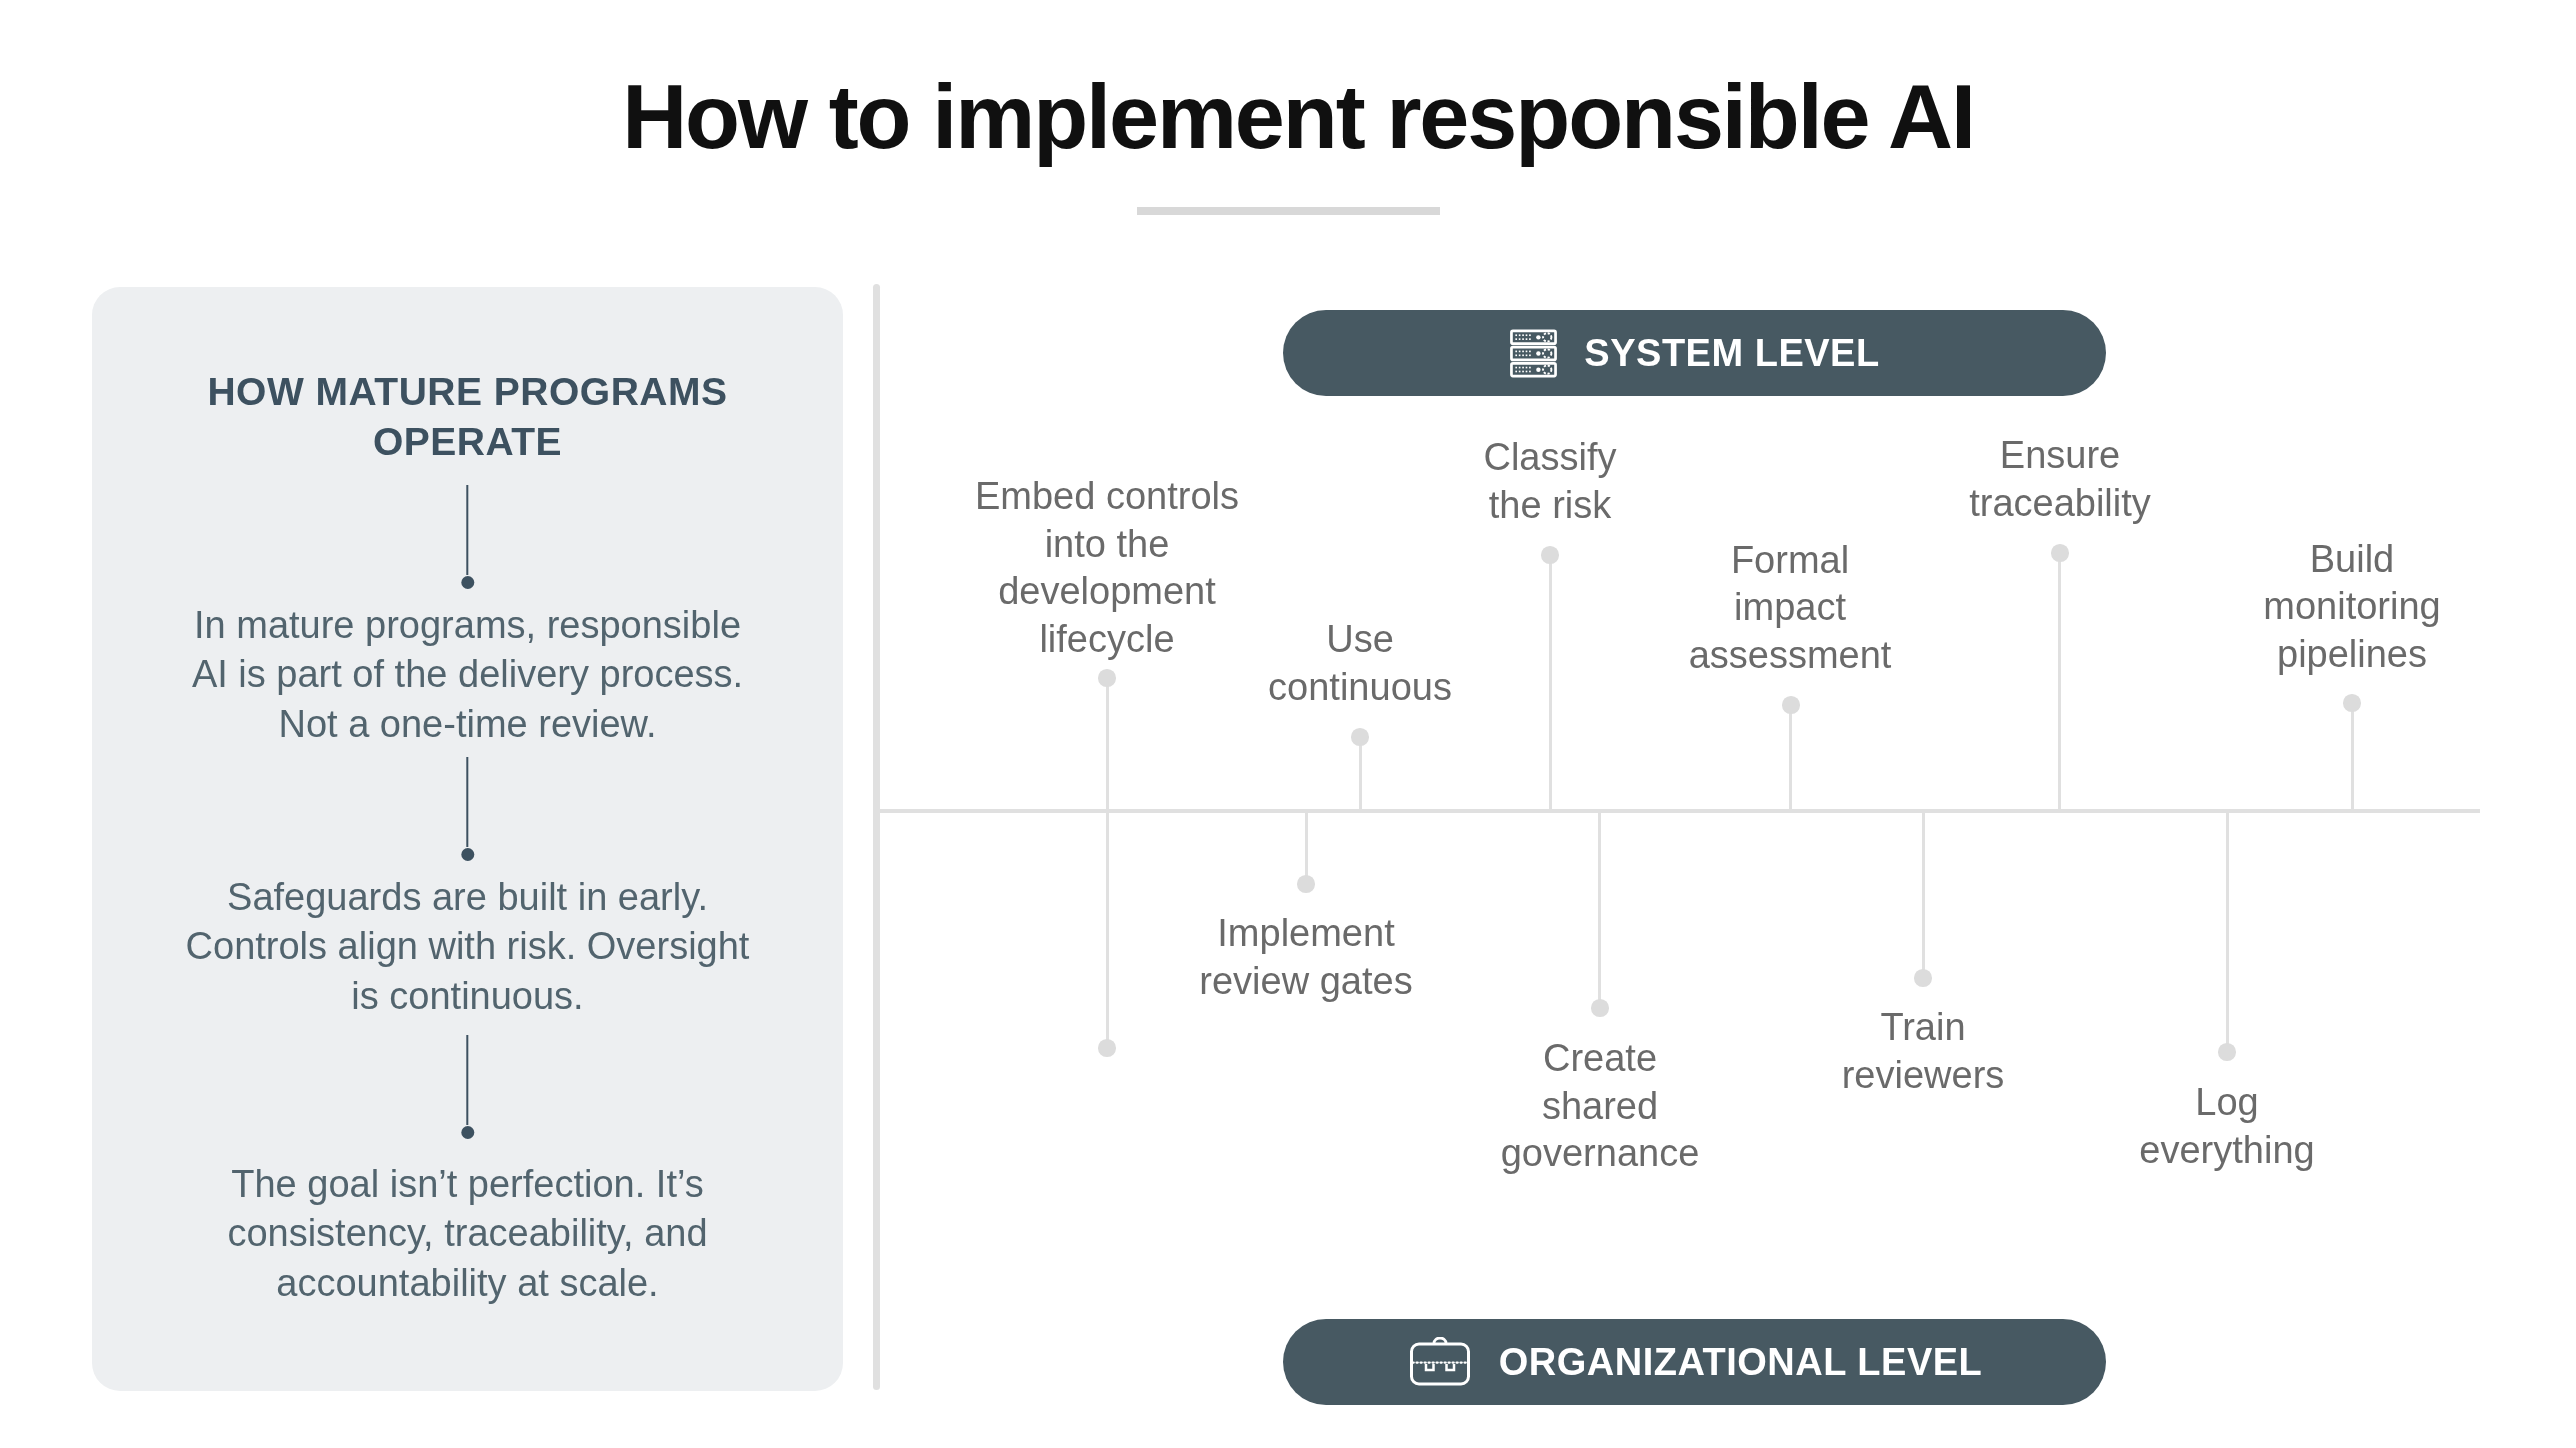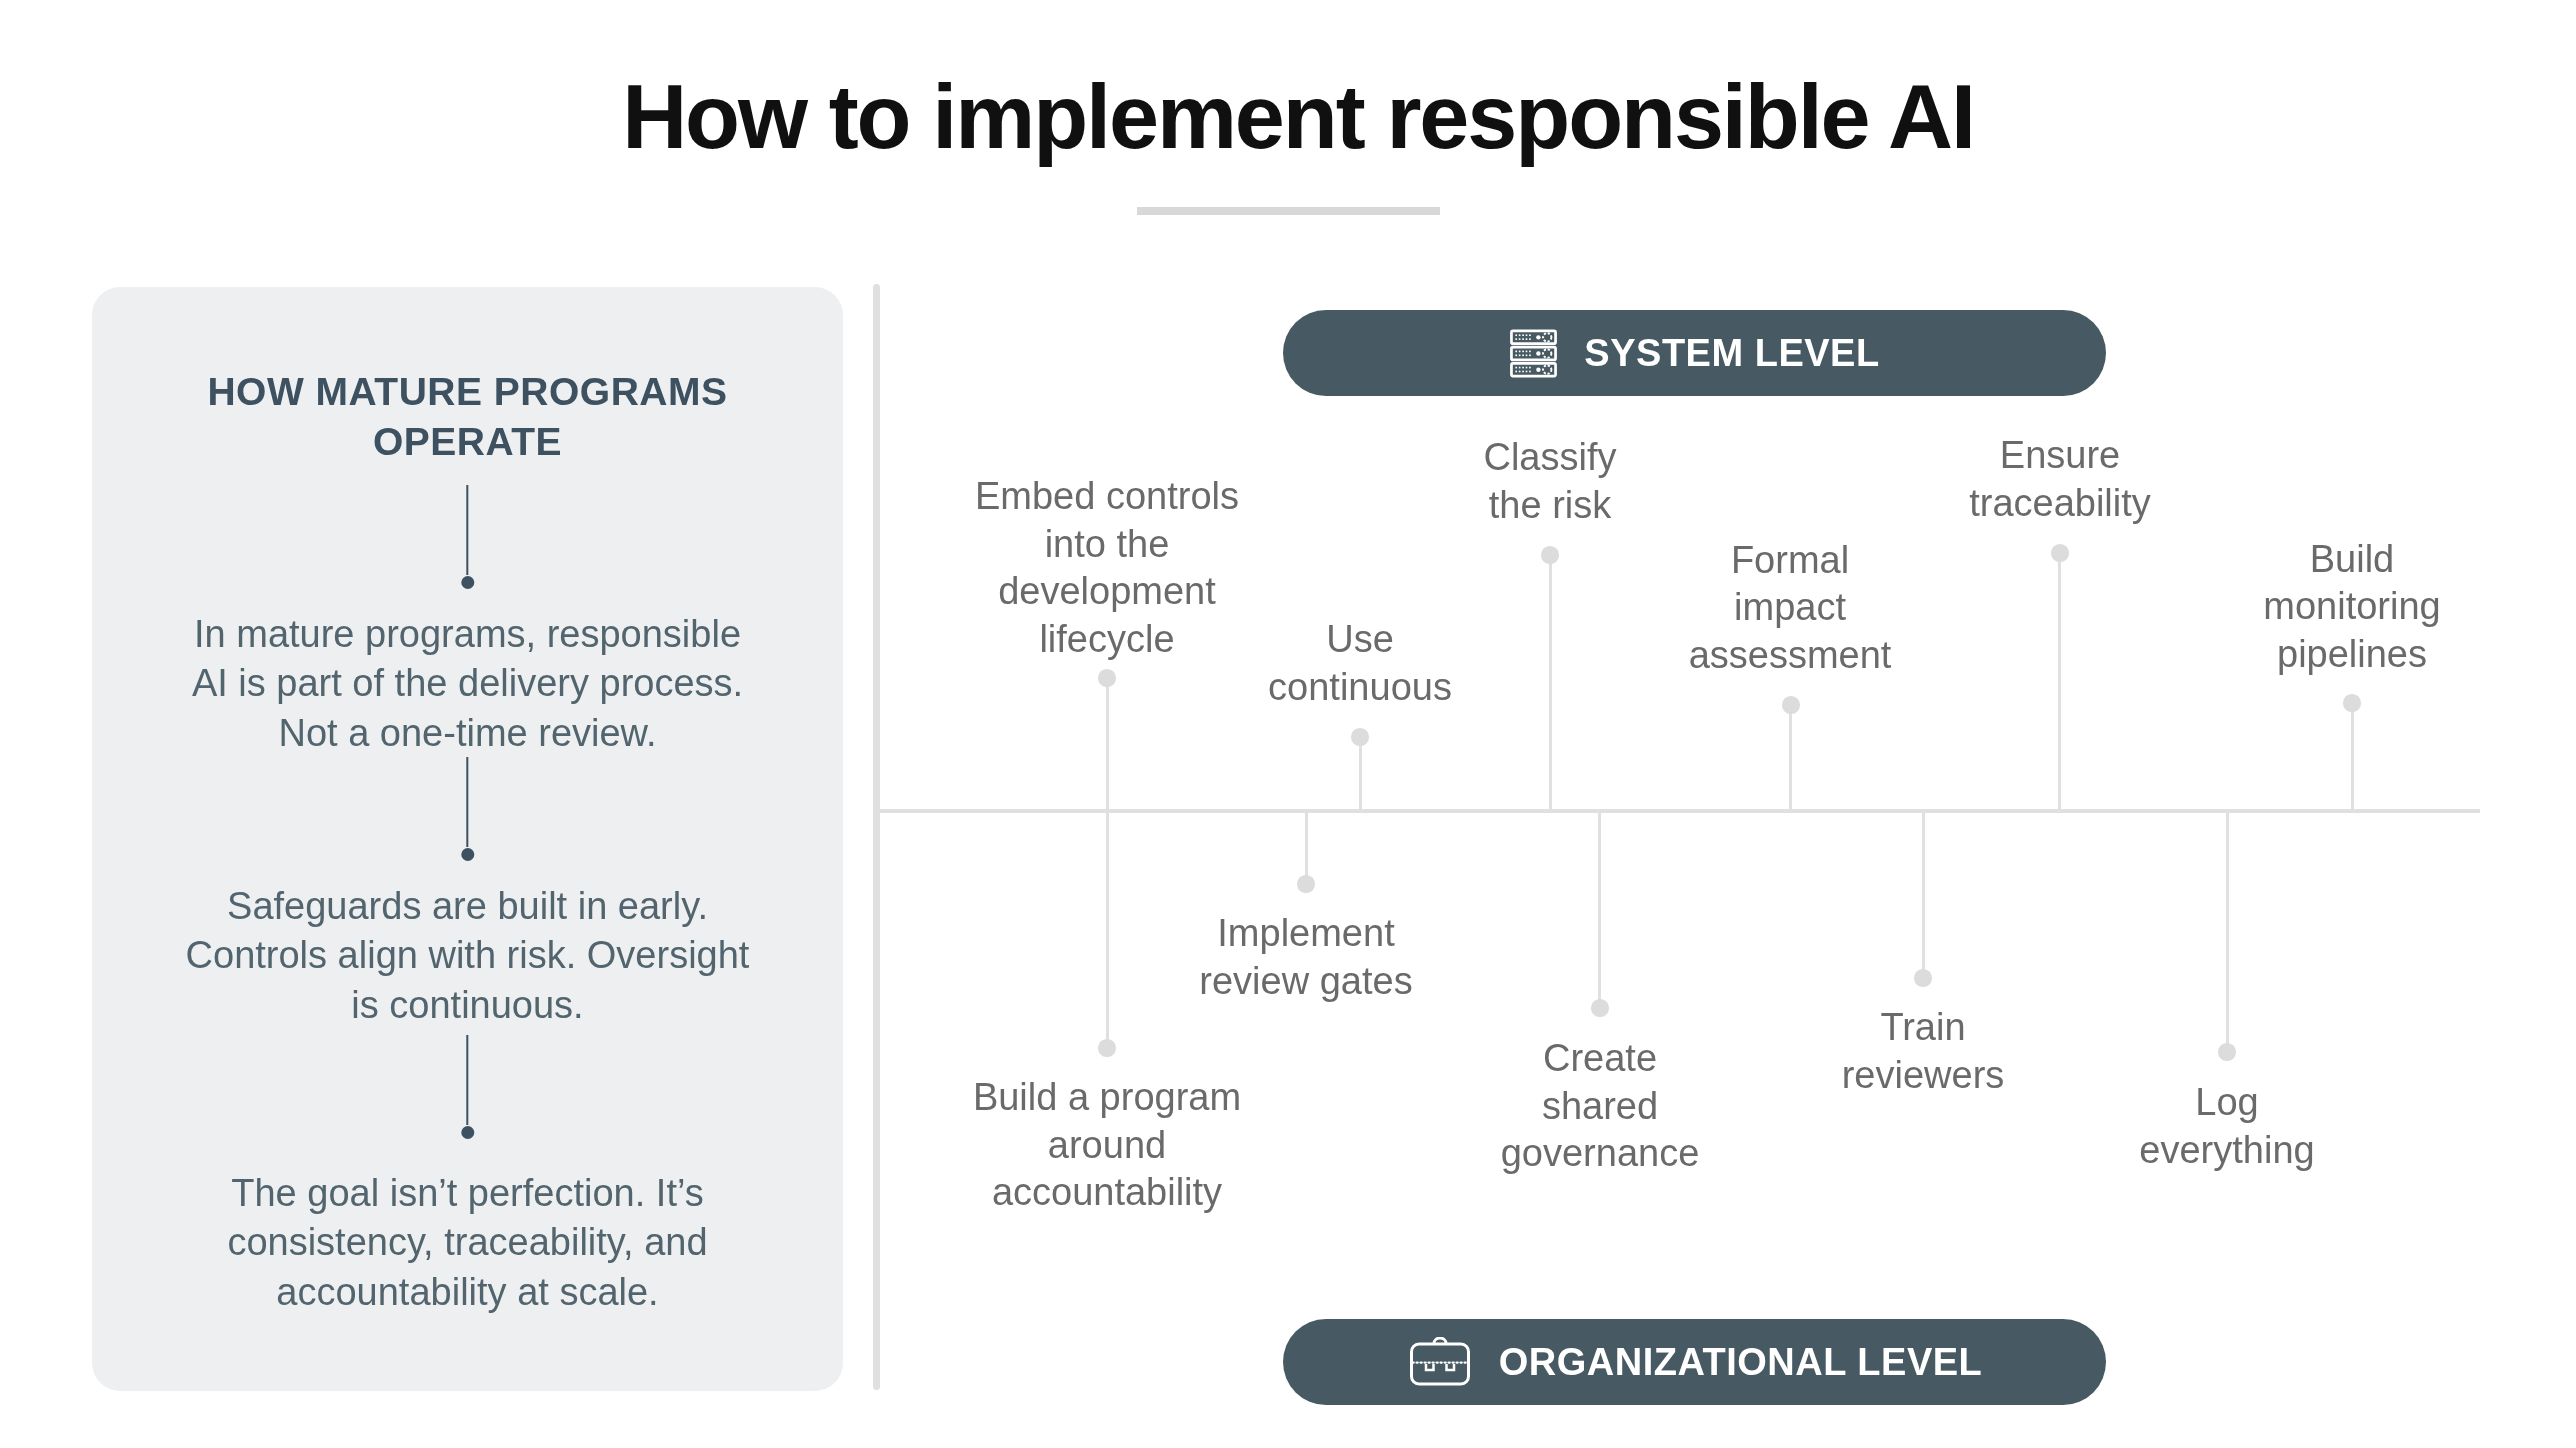--- a/index.html
+++ b/index.html
@@ -29,21 +29,21 @@
     color:var(--sidebar-heading,#3d5160);white-space:pre-line;
   }
   .conn{
     position:absolute;left:50%;transform:translateX(-50%);
     display:flex;flex-direction:column;align-items:center;
   }
   .conn .cline{width:2.6px;height:90px;background:var(--sidebar-heading,#3d5160);}
   .conn .cdot{width:13.4px;height:13.4px;border-radius:50%;margin-top:1px;background:var(--sidebar-heading,#3d5160);}
   .c1{top:198px}.c2{top:470px}.c3{top:748px}
   .spara{
-    position:absolute;left:0;right:0;margin:13px;text-align:center;
+    position:absolute;left:0;right:0;margin:4px;text-align:center;
     font-size:38px;line-height:1.3;color:var(--sidebar-text,#52646e);white-space:pre-line;
   }
   .p1{top:310px}.p2{top:582px}.p3{top:869px}
   
   .divider{
     position:absolute;left:873px;top:284px;width:7.2px;height:1106px;border-radius:3.6px;
     background:var(--line-gray,#e0e0e0);
   }
   
   .pill{
@@ -208,23 +208,20 @@
       <div class="tl-item">
         <div class="tl-stem" style="left: 2351px; top: 703px; height: 107px;"></div>
         <div class="tl-dot" style="left: 2343px; top: 694px;"></div>
         <div class="tl-label" style="left: 2352px; bottom: 771px;">Build
 monitoring
 pipelines</div>
       </div>
       <div class="tl-item">
         <div class="tl-stem" style="left: 1106px; top: 810px; height: 237px;"></div>
         <div class="tl-dot" style="left: 1098px; top: 1039px;"></div>
-        <div class="tl-label" style="left: 1107px; top: 1074px;">Build a program
-around
-accountability</div>
       </div>
       <div class="tl-item">
         <div class="tl-stem" style="left: 1305px; top: 810px; height: 73px;"></div>
         <div class="tl-dot" style="left: 1297px; top: 875px;"></div>
         <div class="tl-label" style="left: 1306px; top: 910px;">Implement
 review gates</div>
       </div>
       <div class="tl-item">
         <div class="tl-stem" style="left: 1598px; top: 810px; height: 198px;"></div>
         <div class="tl-dot" style="left: 1591px; top: 999px;"></div>

